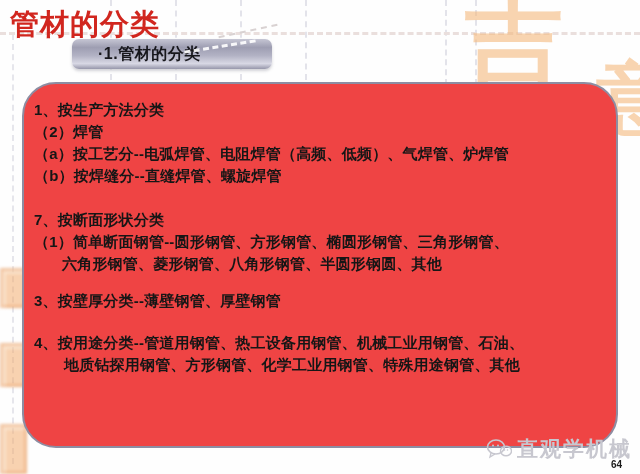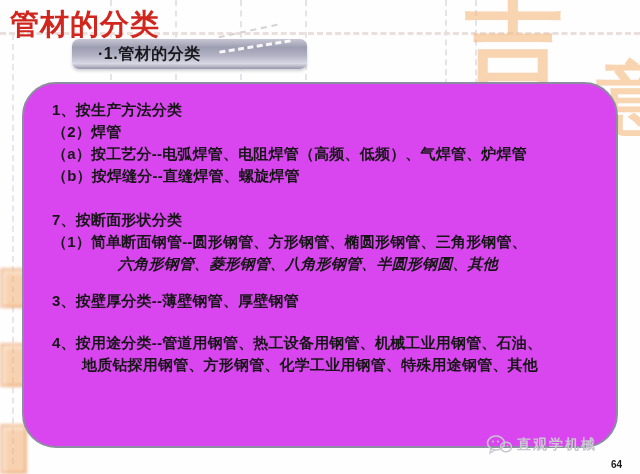--- a/index.html
+++ b/index.html
@@ -21,56 +21,56 @@
   .stamp1{top:268px;height:40px;}
   .stamp2{top:343px;height:44px;}
   .stamp3{top:424px;height:50px;}
   
   .title{
     position:absolute;left:10px;top:5px;z-index:3;
     font-size:29px;font-weight:bold;color:#d1261e;letter-spacing:1px;
   }
   
   .banner{
-    position:absolute;left:72px;top:39px;width:235px;height:30px;z-index:3;
+    position:absolute;left:72px;top:39px;width:200px;height:30px;z-index:3;
     border-radius:7px;
     background:linear-gradient(180deg,#c6c6d4 0%,#9e9eb2 28%,#b2b2c4 55%,#d8d8e4 82%,#9696aa 100%);
     box-shadow:0 2px 3px rgba(80,80,100,0.25);
     display:flex;align-items:center;padding-left:26px;box-sizing:border-box;
   }
   .banner-label{font-size:16px;font-weight:bold;color:#17171c;letter-spacing:0.5px;}
   .banner-dash{
     position:absolute;right:16px;top:6px;width:72px;height:0;
     border-top:3px dashed rgba(255,255,255,0.9);
     transform:rotate(-9deg);
   }
   .banner-dash-outer{
     position:absolute;left:218px;top:30px;width:60px;height:0;z-index:2;
     border-top:2px dashed #d9d2d2;transform:rotate(-12deg);
   }
   
   .content-box{
     position:absolute;left:22px;top:82px;width:596px;height:366px;z-index:2;
-    background:#d946ef;border:2px solid #8d8da2;border-radius:34px;
-    box-sizing:border-box;padding:15px 0 0 28px;overflow:hidden;
+    background:#ef4444;border:2px solid #8d8da2;border-radius:34px;
+    box-sizing:border-box;padding:15px 0 0 10px;overflow:hidden;
   }
   .line{
     font-size:15px;font-weight:bold;color:#161616;
     line-height:22px;letter-spacing:0.2px;white-space:nowrap;
   }
   .ind-1{margin-left:30px;}
-  .ind-2{margin-left:66px;font-style:italic;}
+  .ind-2{margin-left:28px;}
   .gap-a{margin-top:22px;}
   .gap-b{margin-top:15px;}
   .gap-c{margin-top:20px;}
   
   .watermark{
     position:absolute;left:486px;top:435px;z-index:4;
     display:flex;align-items:center;gap:5px;
-    color:#c7c7cf;font-size:14px;font-weight:bold;letter-spacing:2px;
+    color:#c7c7cf;font-size:21px;font-weight:bold;letter-spacing:2px;
   }
   .wm-icon{display:inline-block;width:26px;height:20px;}
   .page-number{
     position:absolute;right:18px;bottom:4px;z-index:4;
     font-size:10px;color:#1c1c1c;font-weight:bold;
   }
 </style>
 </head>
 <body>
 

